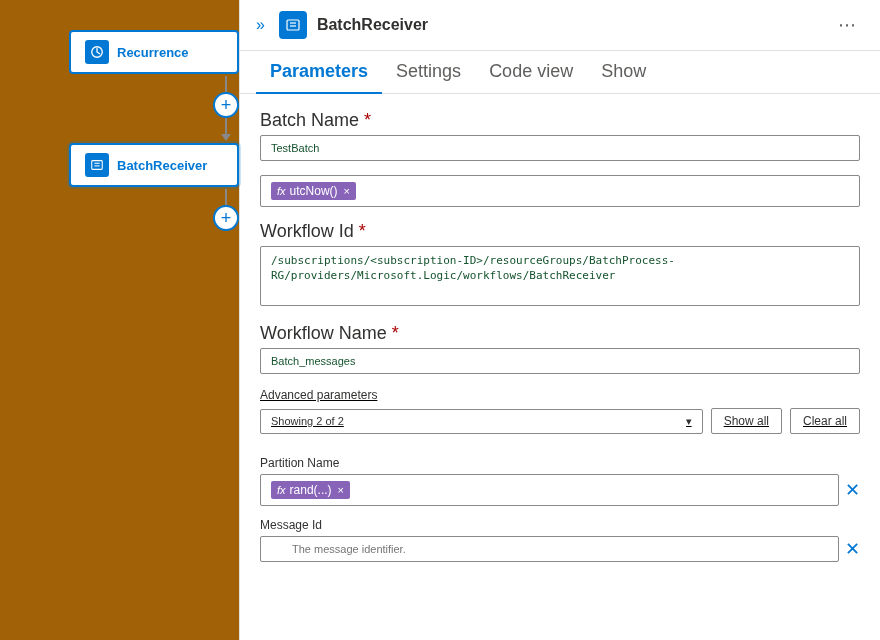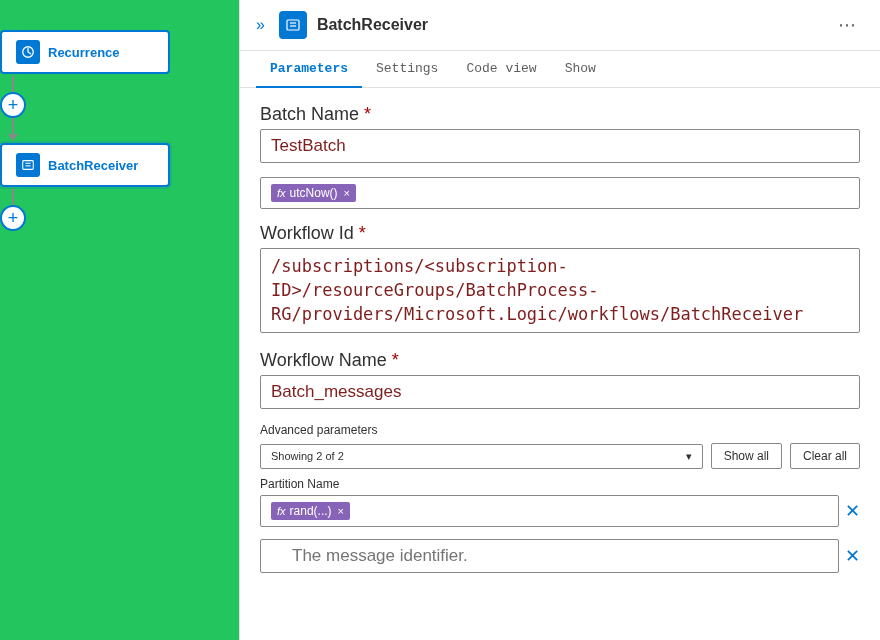--- a/index.html
+++ b/index.html
@@ -1,25 +1,25 @@
 <!DOCTYPE html>
 <html><head>
   <meta charset="utf-8">
   <style>
     * { box-sizing: border-box; margin: 0; padding: 0; }
     body { font-family: 'Segoe UI', Arial, sans-serif; font-size: 13px; background: #fff; display: flex; height: 640px; overflow: hidden; }
 
     
     .left-panel {
       width: 240px;
-      background: #22c55e;
+      background: #a16207;
       border-right: 1px solid #e0e0e0;
       display: flex;
       flex-direction: column;
-      align-items: flex-start;
+      align-items: flex-end;
       padding-top: 30px;
       gap: 0;
     }
     .flow-node {
       display: flex;
       align-items: center;
       gap: 8px;
       background: #fff;
       border: 2px solid #0078d4;
       border-radius: 4px;
@@ -141,26 +141,25 @@
     }
 
     
     .tabs {
       display: flex;
       border-bottom: 1px solid #e0e0e0;
       padding: 0 16px;
     }
     .tab {
       padding: 10px 14px;
-      font-size: 13px;
+      font-size: 18px;
       color: #605e5c;
       cursor: pointer;
       border-bottom: 2px solid transparent;
       margin-bottom: -1px;
-      font-family: Liberation Mono, monospace;
     }
     .tab.active {
       color: #0078d4;
       border-bottom: 2px solid #0078d4;
       font-weight: 600;
     }
 
     
     .panel-content {
       flex: 1;
@@ -178,22 +177,22 @@
       font-weight: 500;
     }
     .field-label .required {
       color: #a80000;
     }
     .field-input {
       width: 100%;
       border: 1px solid #8a8886;
       border-radius: 2px;
       padding: 6px 10px;
-      font-size: 17px;
-      color: #7f1d1d;
+      font-size: 11px;
+      color: #14532d;
       background: #fff;
       outline: none;
     }
 
     
     .token-container {
       width: 100%;
       border: 1px solid #8a8886;
       border-radius: 2px;
       padding: 4px 10px;
@@ -224,21 +223,22 @@
       font-size: 11px;
       margin-left: 2px;
     }
     .token.rand {
       background: #8764b8;
     }
 
     
     .advanced-section {
       margin-top: 8px;
-      margin-bottom: 8px;
+      margin-bottom: 22px;
+      text-decoration: underline;
     }
     .advanced-label {
       font-size: 12px;
       color: #323130;
       font-weight: 500;
       margin-bottom: 6px;
     }
     .advanced-row {
       display: flex;
       gap: 8px;
@@ -434,20 +434,21 @@
             <span class="token-icon"><i>fx</i></span>
             <span>rand(...)</span>
             <span class="token-close">×</span>
           </span>
         </div>
         <span class="clear-icon" style="color:#0078d4;">✕</span>
       </div>
     </div>
 
     <div class="param-row">
+      <div class="param-row-label">Message Id</div>
       <div class="param-row-input-wrap">
         <input class="field-input" type="text" style="flex: 1 1 0%;" placeholder="The message identifier.">
         <span class="clear-icon" style="color:#0078d4;">✕</span>
       </div>
     </div>
 
   </div>
 </div>
 
 </body></html>

